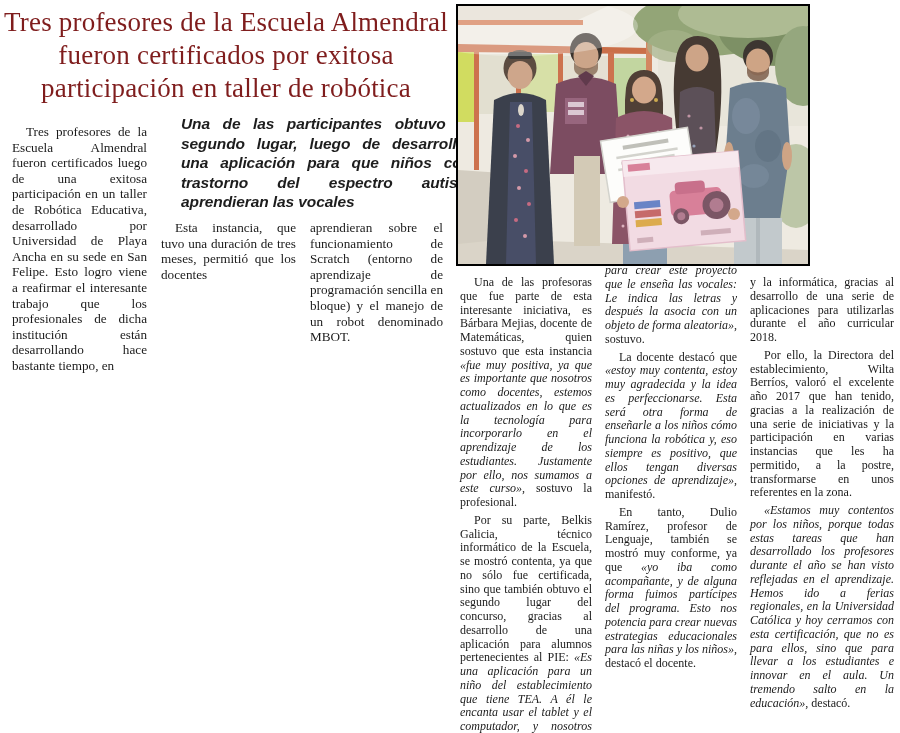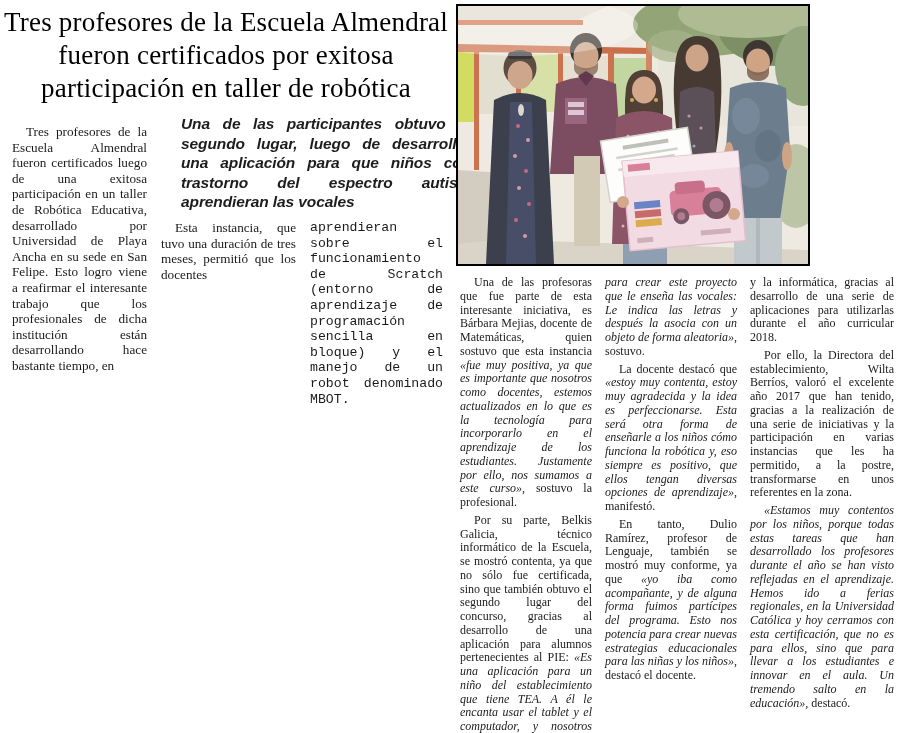--- a/index.html
+++ b/index.html
@@ -2,38 +2,38 @@
 <html lang="es"><head>
 <meta charset="utf-8">
 <style>
   html,body{margin:0;padding:0;background:#888;}
   #page{position:relative;width:900px;height:733px;background:#ffffff;overflow:hidden;
         font-family:"Liberation Serif","DejaVu Serif",serif;color:#1a1a1a;}
   .abs{position:absolute;}
 
   
   #headline{left:4px;top:6px;width:444px;height:106px;
-    font-size:27px;line-height:33px;text-align:center;color:#000000;letter-spacing:.2px;}
+    font-size:27px;line-height:33px;text-align:center;color:#7f1d1d;letter-spacing:.2px;}
 
   
   #subhead{left:157px;top:114px;width:290px;height:96px;
     font-family:"Liberation Sans","DejaVu Sans",sans-serif;
     font-weight:bold;font-style:italic;font-size:15.5px;line-height:19.5px;
     color:#1d1d1d;text-align:justify;letter-spacing:-.1px;margin-left:24px;}
 
   
   .topcol{font-size:13.2px;line-height:15.6px;text-align:justify;}
   #top-col1{left:8px;top:120px;width:143px;height:222px;}
   #top-col2{left:157px;top:216px;width:143px;height:130px;}
-  #top-col3{left:306px;top:216px;width:141px;height:134px;font-family:Liberation Mono, monospace;}
+  #top-col3{left:306px;top:216px;width:141px;height:134px;}
 
   
   .botcol{font-size:12px;line-height:13.75px;text-align:justify;}
   #bottom-col1{left:456px;top:272px;width:140px;height:461px;}
-  #bottom-col2{left:601px;top:272px;width:140px;height:461px;}
+  #bottom-col2{left:601px;top:260px;width:140px;height:461px;}
   #bottom-col3{left:746px;top:272px;width:152px;height:461px;}
 
   .topcol p,.botcol p{margin:4px;text-indent:14px;}
   .topcol p.noind,.botcol p.noind{text-indent:0;}
   .it{font-style:italic;}
 
   
   #photo-frame{left:456px;top:4px;width:350px;height:258px;border:2px solid #000;background:#eeebe2;}
   #photo-frame svg{display:block;}
 

